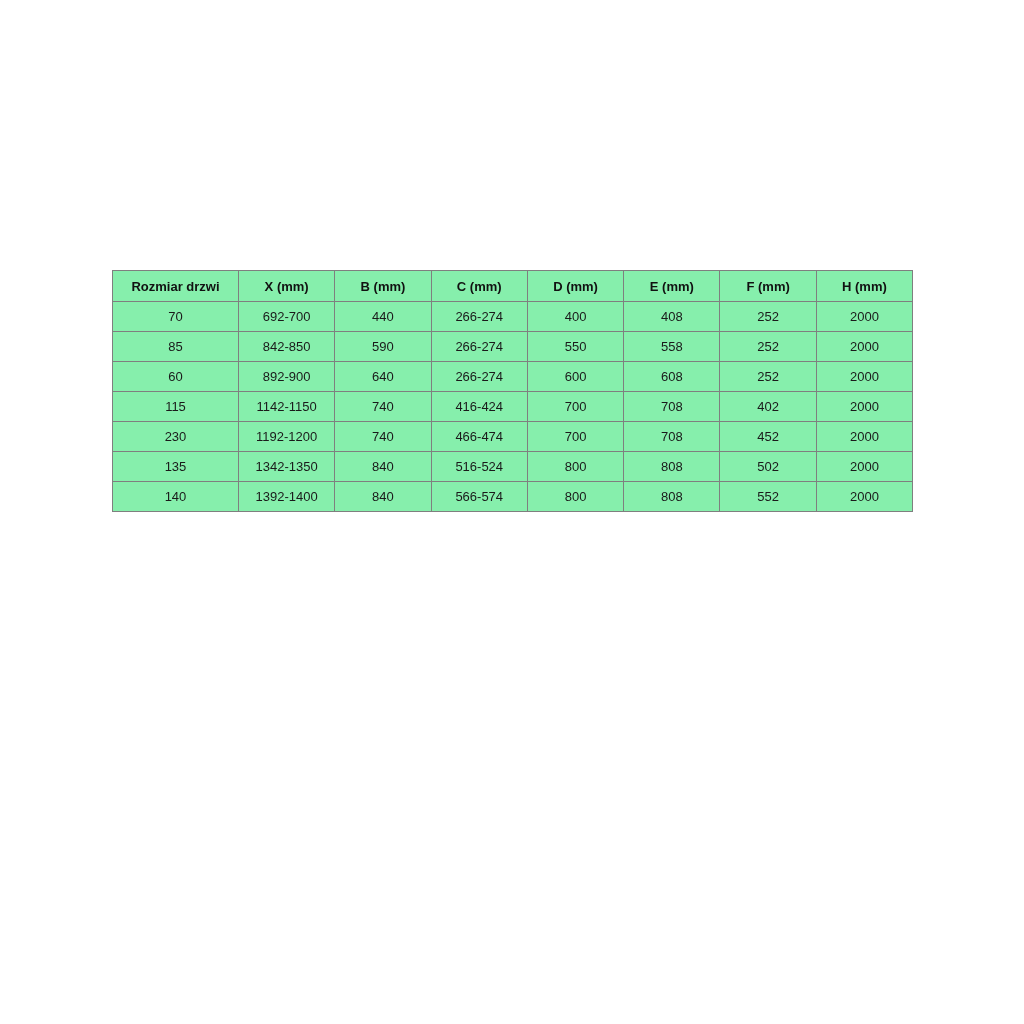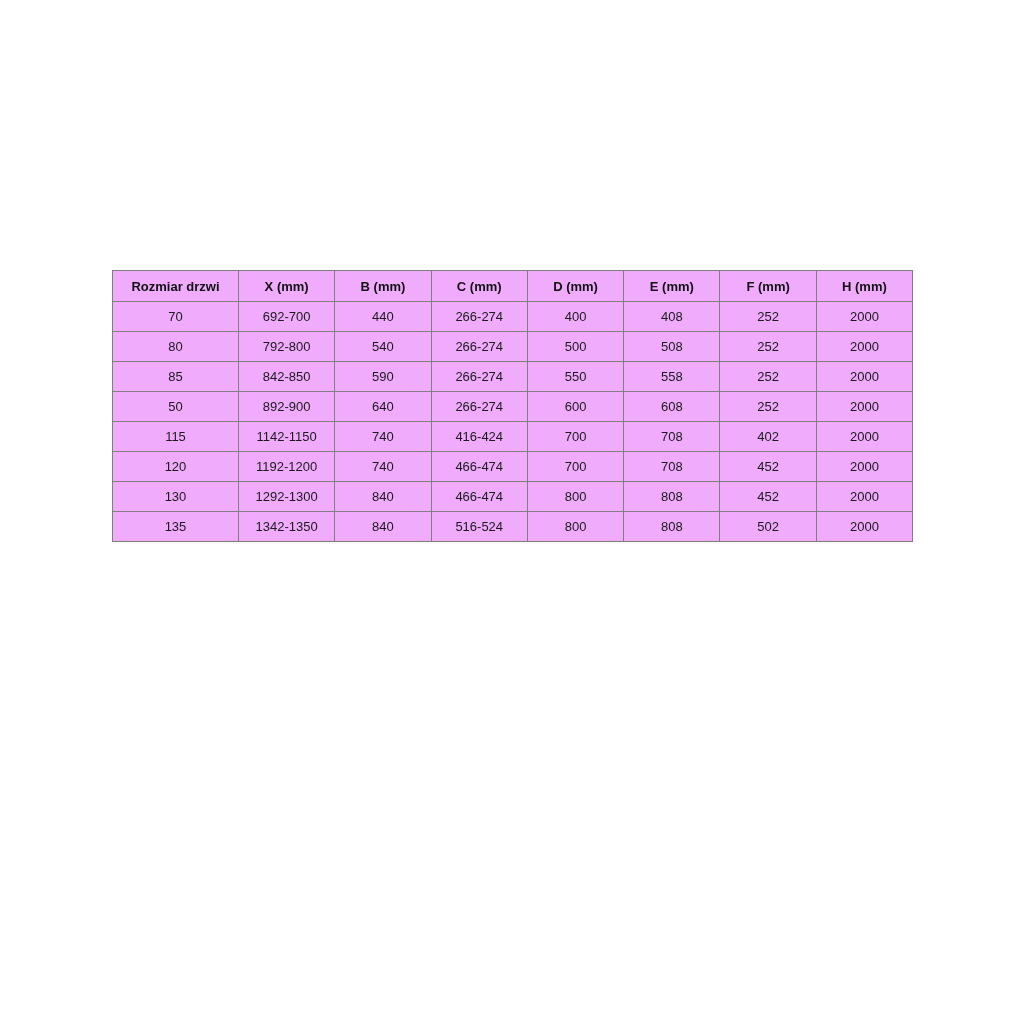--- a/index.html
+++ b/index.html
@@ -18,21 +18,21 @@
   .table-wrap {
     position: absolute;
     left: 112px;
     top: 270px;
     width: 800px;
   }
   table.size-table {
     border-collapse: collapse;
     table-layout: fixed;
     width: 800px;
-    background: #f0abfc;
+    background: #86efac;
   }
   table.size-table th,
   table.size-table td {
     border: 1px solid #7f7f7f;
     height: 29px;
     padding: 0 2px;
     text-align: center;
     vertical-align: middle;
     font-size: 13px;
     color: #1a1a1a;
@@ -81,85 +81,75 @@
             <td>70</td>
             <td>692-700</td>
             <td>440</td>
             <td>266-274</td>
             <td>400</td>
             <td>408</td>
             <td>252</td>
             <td>2000</td>
           </tr>
           <tr>
-            <td>80</td>
-            <td>792-800</td>
-            <td>540</td>
-            <td>266-274</td>
-            <td>500</td>
-            <td>508</td>
-            <td>252</td>
-            <td>2000</td>
-          </tr>
-          <tr>
             <td>85</td>
             <td>842-850</td>
             <td>590</td>
             <td>266-274</td>
             <td>550</td>
             <td>558</td>
             <td>252</td>
             <td>2000</td>
           </tr>
           <tr>
-            <td>50</td>
+            <td>60</td>
             <td>892-900</td>
             <td>640</td>
             <td>266-274</td>
             <td>600</td>
             <td>608</td>
             <td>252</td>
             <td>2000</td>
           </tr>
           <tr>
             <td>115</td>
             <td>1142-1150</td>
             <td>740</td>
             <td>416-424</td>
             <td>700</td>
             <td>708</td>
             <td>402</td>
             <td>2000</td>
           </tr>
           <tr>
-            <td>120</td>
+            <td>230</td>
             <td>1192-1200</td>
             <td>740</td>
             <td>466-474</td>
             <td>700</td>
             <td>708</td>
-            <td>452</td>
-            <td>2000</td>
-          </tr>
-          <tr>
-            <td>130</td>
-            <td>1292-1300</td>
-            <td>840</td>
-            <td>466-474</td>
-            <td>800</td>
-            <td>808</td>
             <td>452</td>
             <td>2000</td>
           </tr>
           <tr>
             <td>135</td>
             <td>1342-1350</td>
             <td>840</td>
             <td>516-524</td>
             <td>800</td>
             <td>808</td>
             <td>502</td>
             <td>2000</td>
           </tr>
+          <tr>
+            <td>140</td>
+            <td>1392-1400</td>
+            <td>840</td>
+            <td>566-574</td>
+            <td>800</td>
+            <td>808</td>
+            <td>552</td>
+            <td>2000</td>
+          </tr>
         </tbody>
     </table>
   </div>
 </div>
 
 </body></html>

